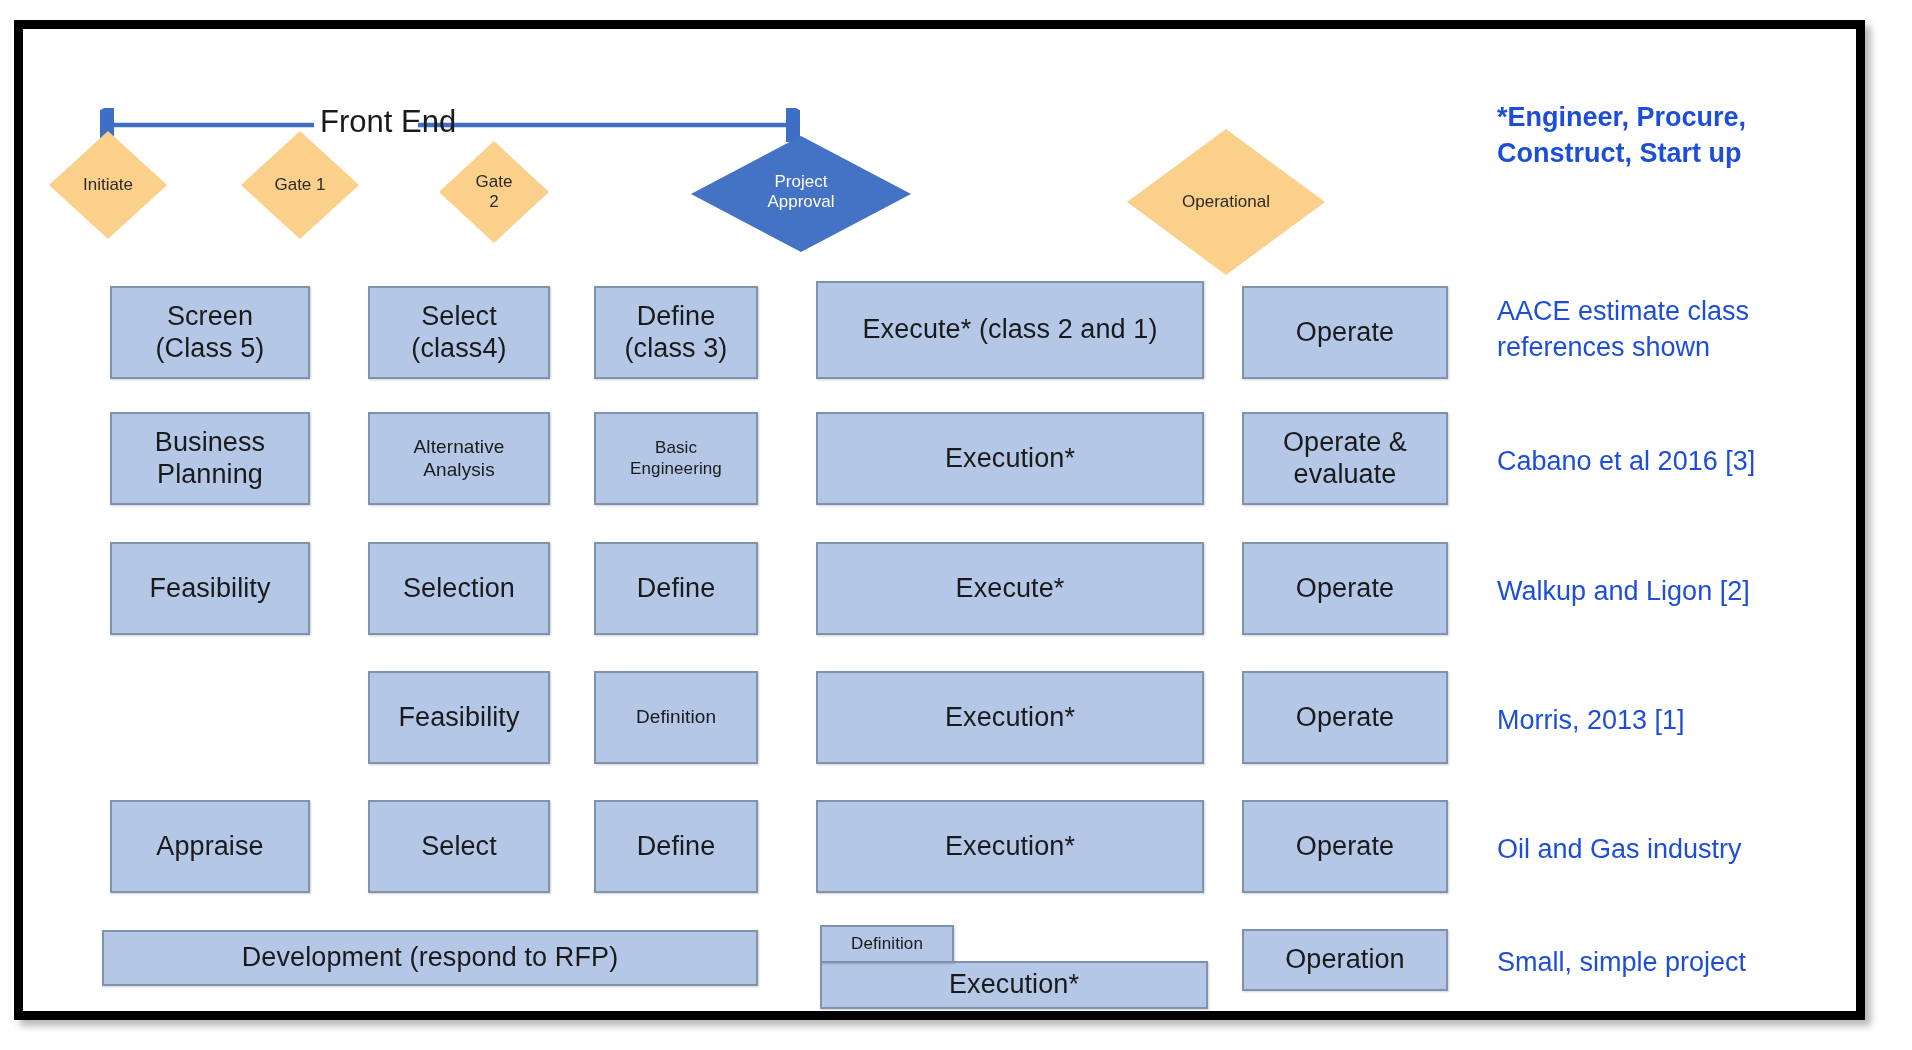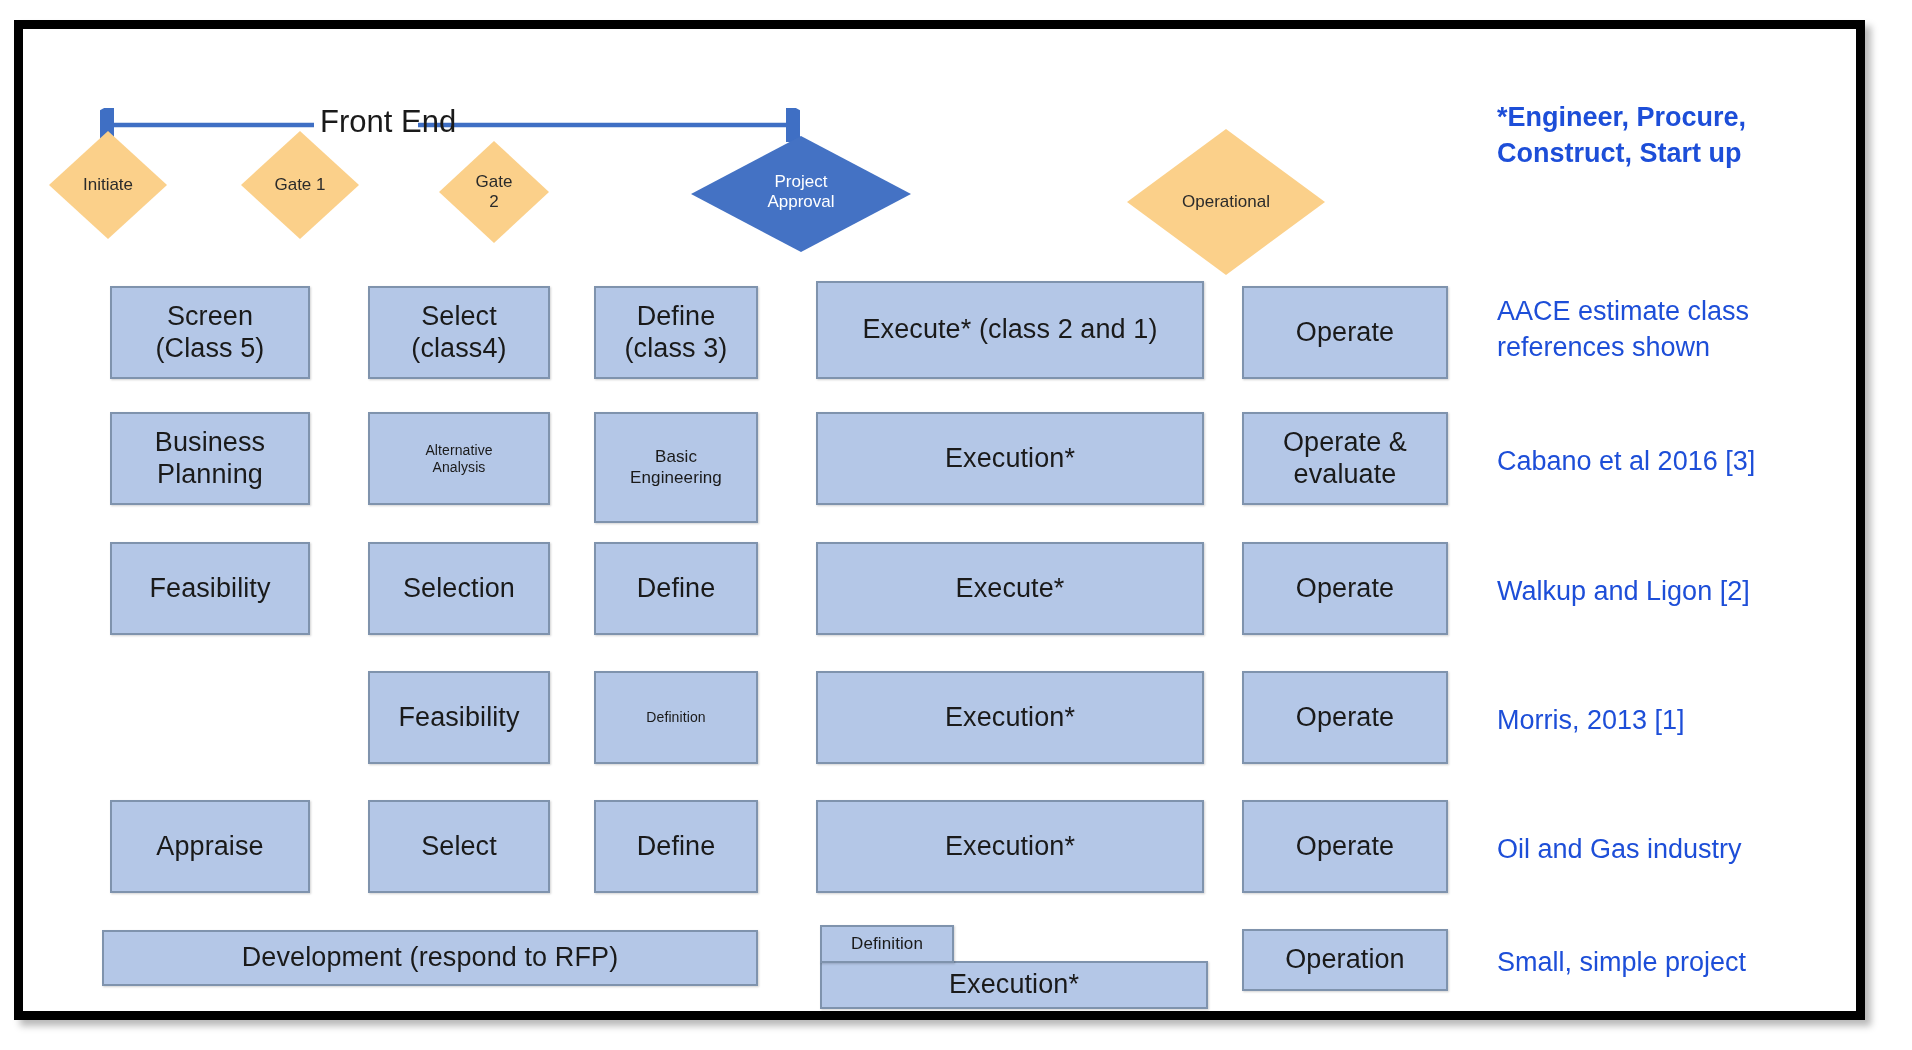--- a/index.html
+++ b/index.html
@@ -44,21 +44,21 @@
     align-items: center;
     justify-content: center;
     text-align: center;
     color: #1a1a1a;
     font-size: 27px;
     line-height: 1.18;
     letter-spacing: 0.1px;
     padding: 2px 6px;
     box-shadow: 1px 1px 2px rgba(0,0,0,0.18);
   }
-  .pbox.small  { font-size: 14px; text-align: center; }
+  .pbox.small  { font-size: 19px; text-align: center; }
   .pbox.tiny   { font-size: 17px; }
 
   
   .diamond {
     position: absolute;
     display: flex;
     align-items: center;
     justify-content: center;
   }
   .diamond .dshape {
@@ -165,21 +165,21 @@
 (class 3)</div>
   <div class="pbox" style="left:816px;  top:281px; width:388px; height:98px;">Execute* (class 2 and 1)</div>
   <div class="pbox" style="left:1242px; top:286px; width:206px; height:93px;">Operate</div>
   <div class="note" style="left: 1497px; top: 294px; width: 350px; white-space: pre-line;">AACE estimate class
 references shown</div>
 
   <div class="pbox" style="left:110px;  top:412px; width:200px; height:93px; white-space:pre-line;">Business
 Planning</div>
   <div class="pbox small" style="left:368px;  top:412px; width:182px; height:93px; white-space:pre-line;">Alternative
 Analysis</div>
-  <div class="pbox tiny" style="left:594px;  top:412px; width:164px; height:111px; white-space:pre-line;">Basic
+  <div class="pbox tiny" style="left:594px;  top:412px; width:164px; height:93px; white-space:pre-line;">Basic
 Engineering</div>
   <div class="pbox" style="left:816px;  top:412px; width:388px; height:93px;">Execution*</div>
   <div class="pbox" style="left:1242px; top:412px; width:206px; height:93px; white-space:pre-line;">Operate &amp;
 evaluate</div>
   <div class="note" style="left:1497px; top:444px; width:350px;">Cabano et al 2016 [3]</div>
 
   <div class="pbox" style="left:110px;  top:542px; width:200px; height:93px;">Feasibility</div>
   <div class="pbox" style="left:368px;  top:542px; width:182px; height:93px;">Selection</div>
   <div class="pbox" style="left:594px;  top:542px; width:164px; height:93px;">Define</div>
   <div class="pbox" style="left:816px;  top:542px; width:388px; height:93px;">Execute*</div>

